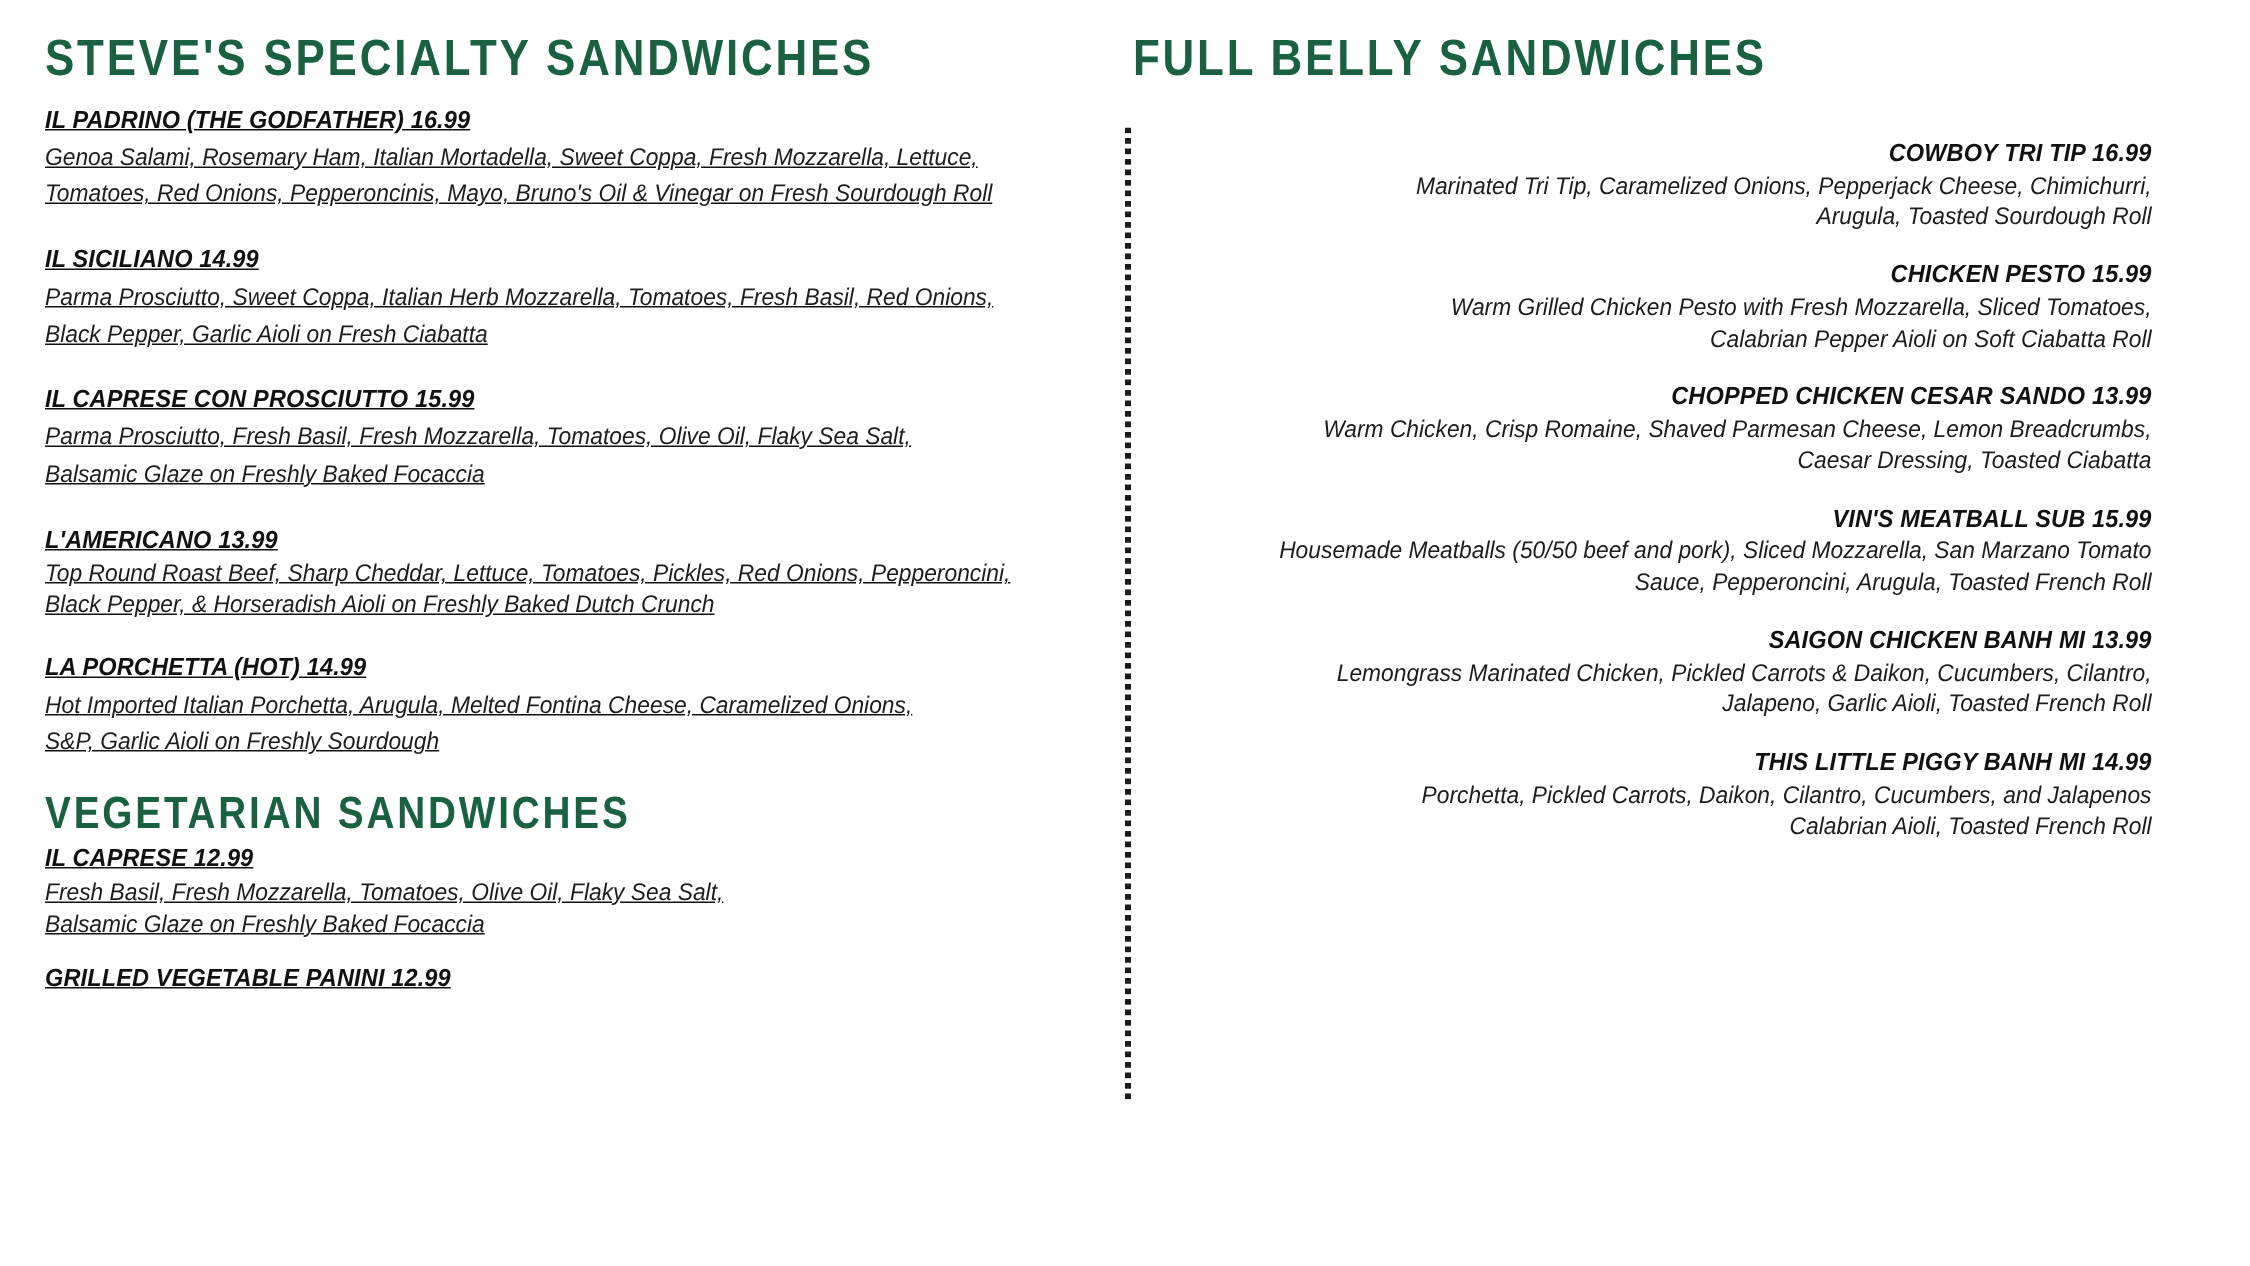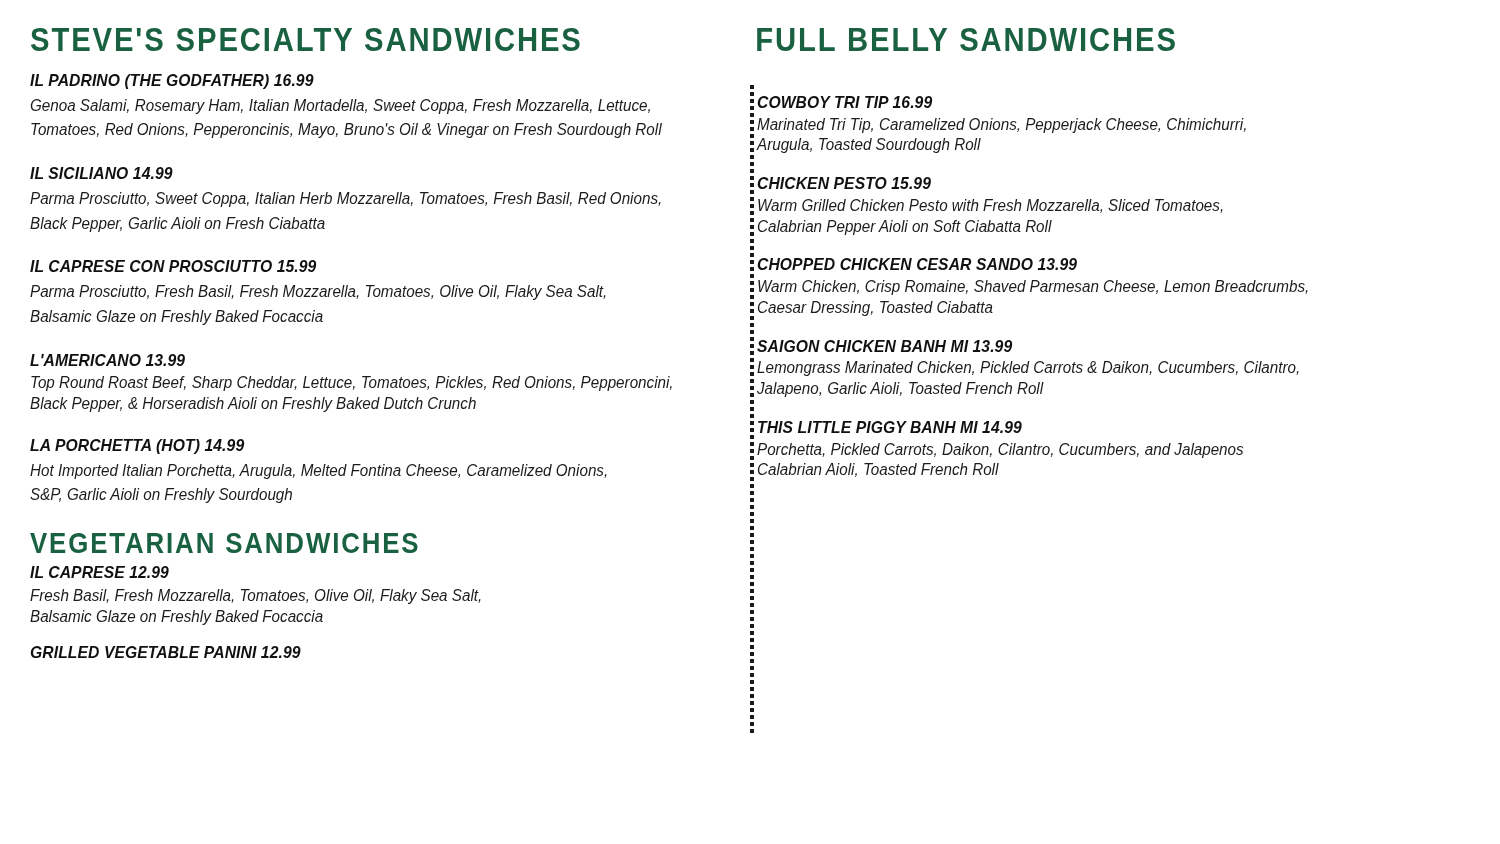--- a/index.html
+++ b/index.html
@@ -110,30 +110,30 @@
   }
   .item-desc .line {
     display: block;
     white-space: nowrap;
   }
 
   
   .item.tight .item-desc { line-height: 1.3; }
   .item.tight { margin-bottom: 22px; }
 
-  .col-left .item { margin-bottom: 20px; }
+  .col-left .item { margin-bottom: 20px; text-decoration: underline; }
   .col-left .item-desc { line-height: 1.55; }
   .col-left .item.tight .item-desc { line-height: 1.3; }
 
   
   .col-right .items {
     padding-left: 12px;
     padding-top: 36px;
   }
-  .col-right .item { margin-bottom: 17px; }
+  .col-right .item { margin-bottom: 17px; text-align: right; }
   .col-right .item-name { font-size: 16.5px; margin-bottom: 2px; }
   .col-right .item-desc { line-height: 1.3; font-size: 16px; }
 
   
   .veg-items .item { margin-bottom: 15px; }
   .veg-items .item-desc { line-height: 1.32; }
   .veg-items .item-name { margin-bottom: 2px; }
 </style>
 </head>
 <body>
@@ -220,20 +220,27 @@
           </div>
         </div>
         <div class="item">
           <div class="item-name">CHOPPED CHICKEN CESAR SANDO  13.99</div>
           <div class="item-desc">
             <span class="line">Warm Chicken, Crisp Romaine, Shaved Parmesan Cheese, Lemon Breadcrumbs,</span>
             <span class="line">Caesar Dressing, Toasted Ciabatta</span>
           </div>
         </div>
         <div class="item">
+          <div class="item-name">VIN'S MEATBALL SUB 15.99</div>
+          <div class="item-desc">
+            <span class="line">Housemade Meatballs (50/50 beef and pork), Sliced Mozzarella, San Marzano Tomato</span>
+            <span class="line">Sauce, Pepperoncini, Arugula, Toasted French Roll</span>
+          </div>
+        </div>
+        <div class="item">
           <div class="item-name">SAIGON CHICKEN BANH MI 13.99</div>
           <div class="item-desc">
             <span class="line">Lemongrass Marinated Chicken, Pickled Carrots &amp; Daikon, Cucumbers, Cilantro,</span>
             <span class="line">Jalapeno, Garlic Aioli, Toasted French Roll</span>
           </div>
         </div>
         <div class="item">
           <div class="item-name">THIS LITTLE PIGGY BANH MI 14.99</div>
           <div class="item-desc">
             <span class="line">Porchetta, Pickled Carrots, Daikon, Cilantro, Cucumbers, and Jalapenos</span>

